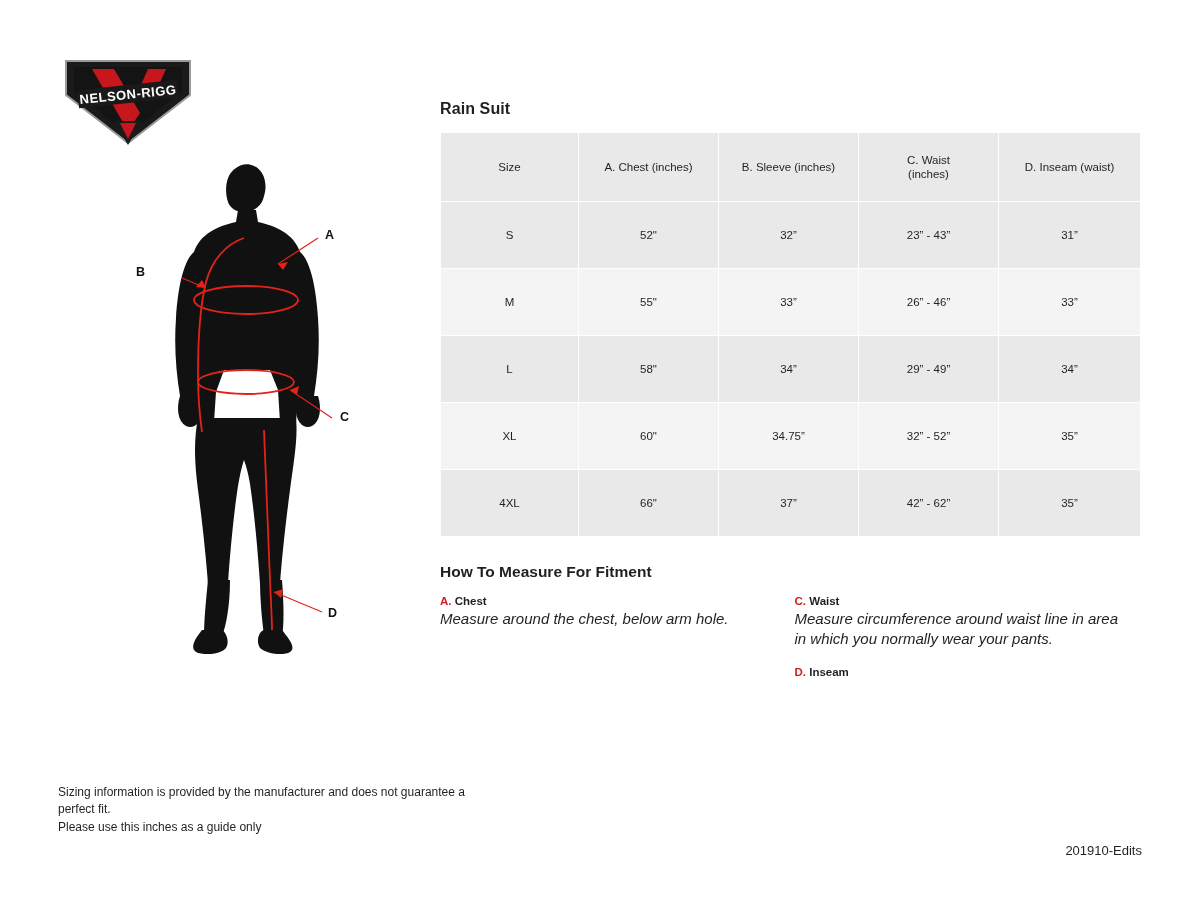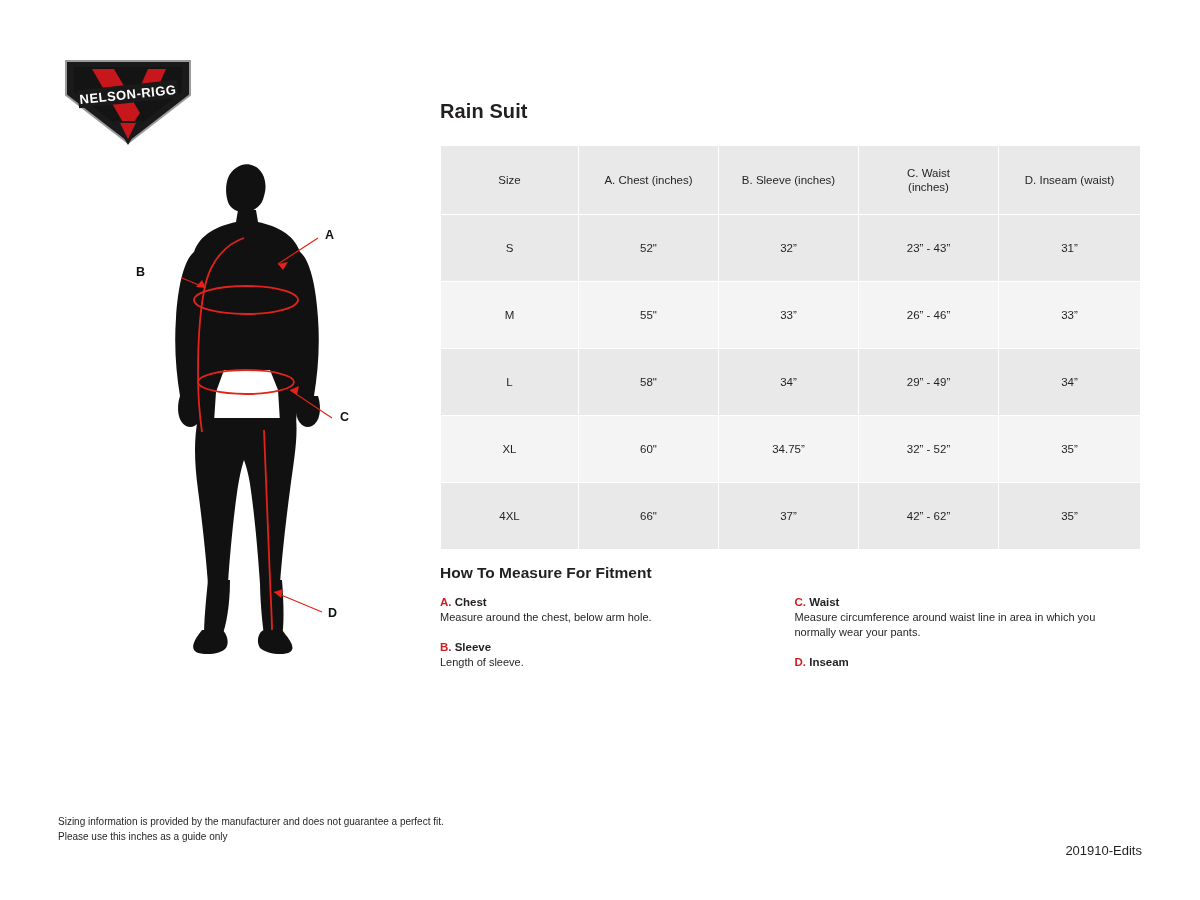--- a/index.html
+++ b/index.html
@@ -41,24 +41,24 @@
   }
 
   
   .right {
     position: absolute;
     left: 440px;
     top: 100px;
     width: 702px;
   }
   .doc-title {
-    font-size: 20px;
-    font-weight: 700;
-    color: #231f20;
-    margin: 0 0 22px 0;
+    font-size: 16px;
+    font-weight: 700;
+    color: #231f20;
+    margin: 0 0 14px 0;
     letter-spacing: 0.1px;
   }
 
   table.size-table {
     border-collapse: collapse;
     width: 700px;
     table-layout: fixed;
   }
   table.size-table th,
   table.size-table td {
@@ -84,21 +84,21 @@
     background: #f4f4f4;
   }
   table.size-table col.c0 { width: 138px; }
   table.size-table col.c1 { width: 140px; }
   table.size-table col.c2 { width: 140px; }
   table.size-table col.c3 { width: 140px; }
   table.size-table col.c4 { width: 142px; }
 
   
   .measure-wrap {
-    margin-top: 14px;
+    margin-top: 26px;
     width: 700px;
   }
   .measure-title {
     font-size: 15.5px;
     font-weight: 700;
     color: #231f20;
     margin: 0 0 12px 0;
   }
   .measure-cols {
     display: flex;
@@ -114,32 +114,33 @@
     font-size: 11.5px;
     font-weight: 700;
     color: #231f20;
     line-height: 1.4;
   }
   .measure-item .m-letter {
     color: #d01c1f;
     font-weight: 700;
   }
   .measure-item .m-desc {
-    font-size: 11px;
+    font-size: 15px;
     color: #231f20;
     line-height: 1.35;
     max-width: 330px;
+    font-style: italic;
   }
 
   
   .disclaimer {
     position: absolute;
     left: 58px;
-    bottom: 56px;
-    font-size: 10px;
+    bottom: 64px;
+    font-size: 12px;
     line-height: 1.45;
     color: #231f20;
     width: 420px;
   }
   .rev-code {
     position: absolute;
     right: 58px;
     bottom: 42px;
     font-size: 13px;
     color: #231f20;
@@ -305,27 +306,20 @@
   <div class="measure-wrap">
     <h2 class="measure-title">How To Measure For Fitment</h2>
     <div class="measure-cols">
       <div class="measure-col">
         <div class="measure-item">
           <div class="m-head">
             <span class="m-letter">A.</span>
             <span>Chest</span>
           </div>
           <div class="m-desc">Measure around the chest, below arm hole.</div>
-        </div>
-        <div class="measure-item">
-          <div class="m-head">
-            <span class="m-letter">B.</span>
-            <span>Sleeve</span>
-          </div>
-          <div class="m-desc">Length of sleeve.</div>
         </div>
       </div>
       <div class="measure-col">
         <div class="measure-item">
           <div class="m-head">
             <span class="m-letter">C.</span>
             <span>Waist</span>
           </div>
           <div class="m-desc">Measure circumference around waist line in area in which you normally wear your pants.</div>
         </div>

